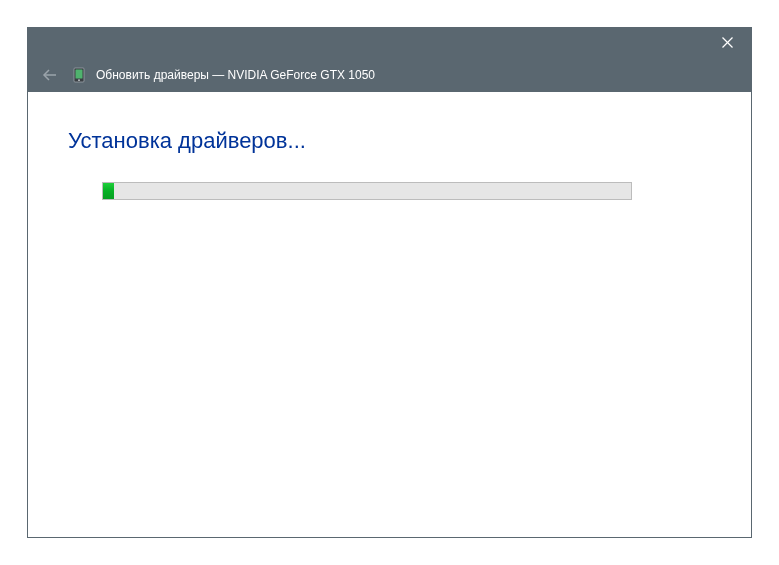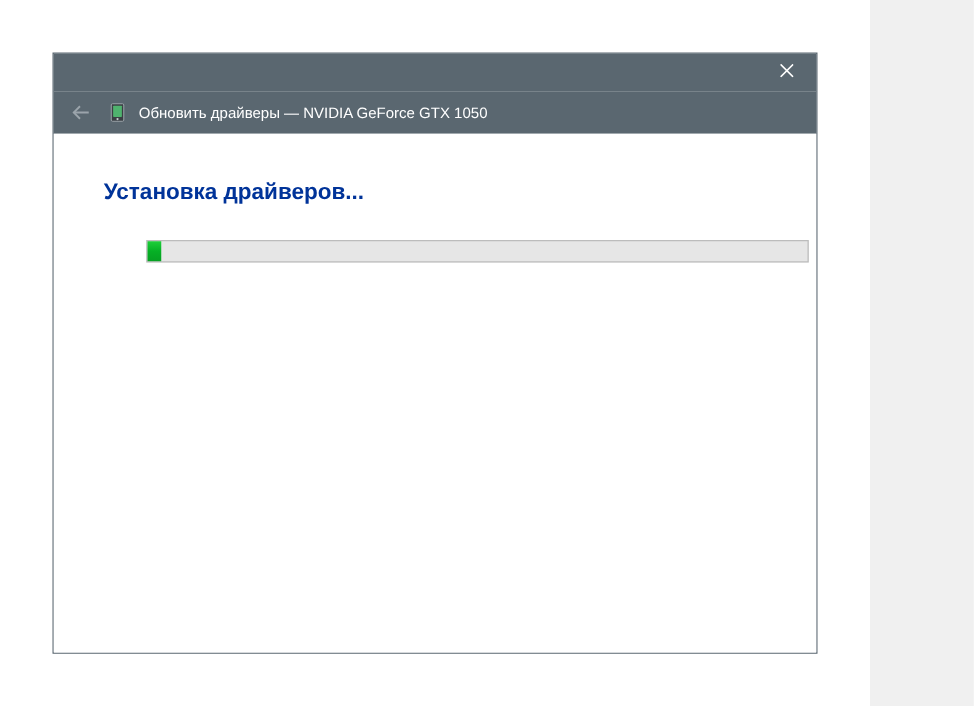--- a/index.html
+++ b/index.html
@@ -8,24 +8,24 @@
       box-sizing: border-box;
     }
     body {
       font-family: "Segoe UI", Tahoma, sans-serif;
       background: #f0f0f0;
       width: 779px;
       height: 565px;
       overflow: hidden;
     }
     .outer-frame {
-      width: 696px;
+      width: 779px;
       height: 565px;
       background: #ffffff;
-      padding: 42px;
+      padding: 27px;
     }
     .window {
       width: 100%;
       height: 100%;
       background: #ffffff;
       border: 1px solid #5a6770;
       display: flex;
       flex-direction: column;
       box-shadow: 0 0 0 0 rgba(0,0,0,0);
     }
@@ -90,22 +90,22 @@
       color: #ffffff;
       font-size: 12px;
     }
     .content {
       flex: 1;
       background: #ffffff;
       padding: 36px 40px;
     }
     .status-heading {
       color: #003399;
-      font-size: 18px;
-      font-weight: 700;
+      font-size: 22px;
+      font-weight: 400;
       margin-bottom: 28px;
     }
     .progress-container {
       margin-left: 34px;
       width: 530px;
       height: 18px;
       border: 1px solid #bcbcbc;
       background: #e6e6e6;
       position: relative;
     }

